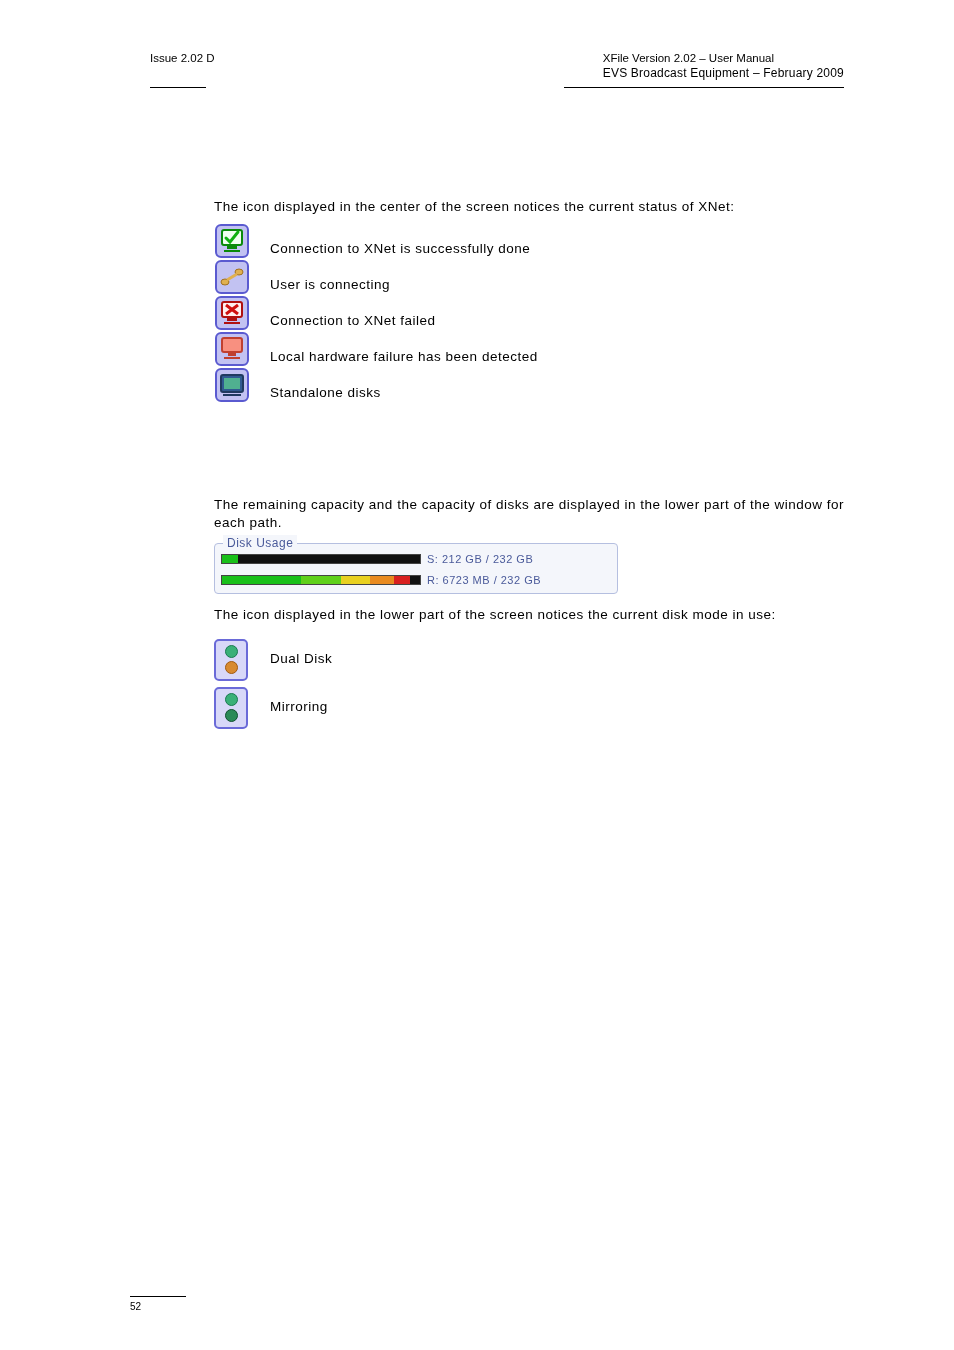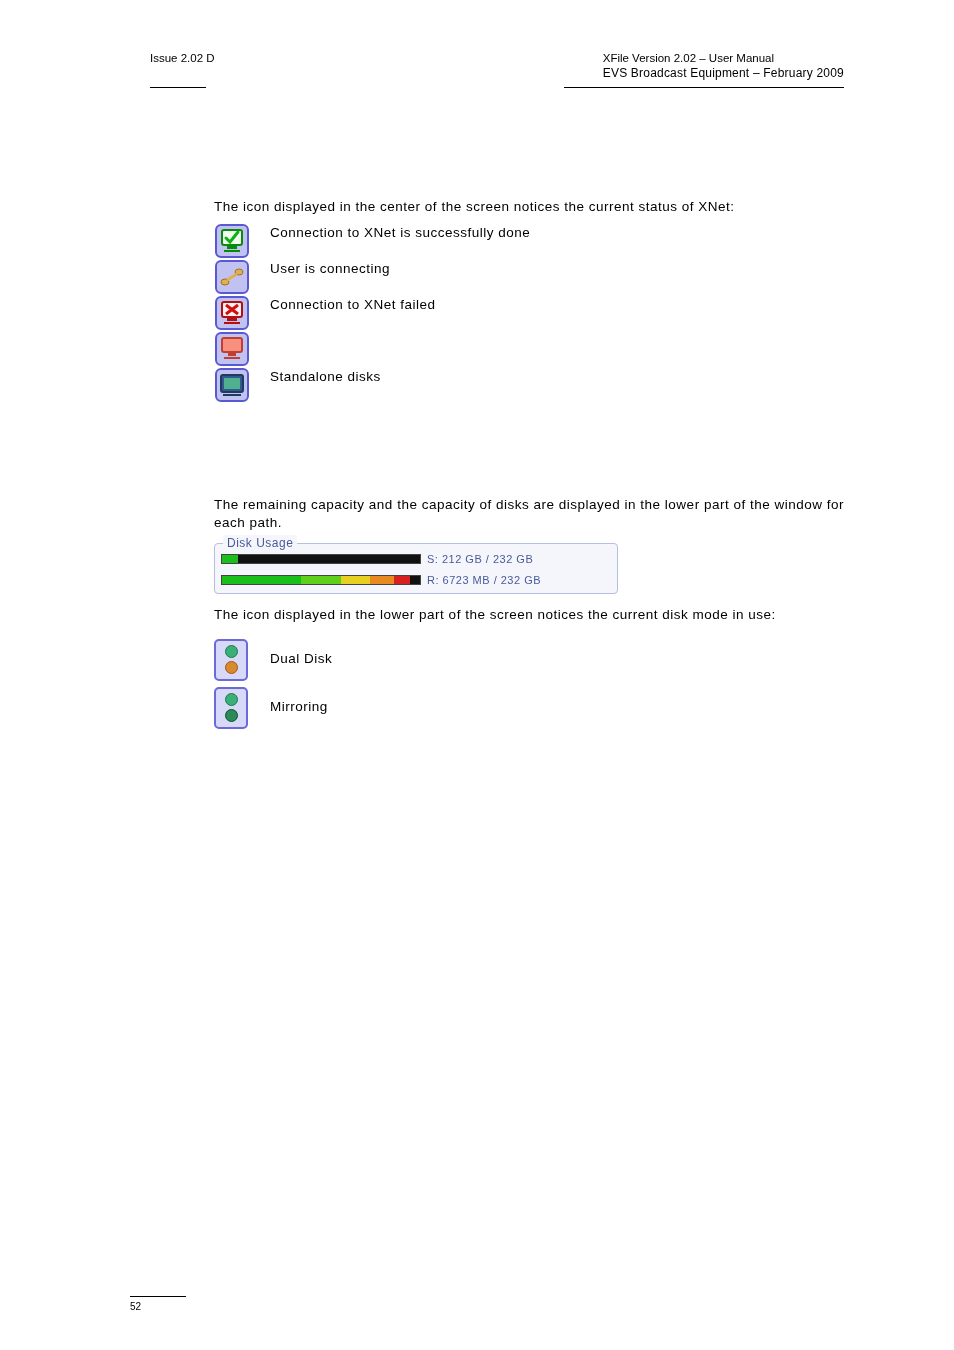--- a/index.html
+++ b/index.html
@@ -39,21 +39,21 @@
     padding-left: 64px;
     padding-top: 110px;
     font-size: 13.5px;
     letter-spacing: 0.5px;
     line-height: 1.35;
   }
   .intro { text-align: justify; margin-bottom: 8px; }
   .status-list { }
   .status-row {
     display: flex;
-    align-items: flex-start;
+    align-items: flex-end;
     gap: 20px;
     margin: 2px 0;
   }
   .icon-slot {
     width: 36px;
     height: 34px;
     flex: 0 0 36px;
     display: flex;
     align-items: center;
     justify-content: center;
@@ -206,20 +206,21 @@
 
       <div class="status-row">
         <div class="icon-slot">
           <svg width="34" height="34" viewBox="0 0 34 34">
             <rect x="1" y="1" width="32" height="32" rx="5" fill="#c2c2f2" stroke="#5a5ad0" stroke-width="2"></rect>
             <rect x="7" y="6" width="20" height="14" rx="2" fill="#f89080" stroke="#c04030" stroke-width="2"></rect>
             <rect x="13" y="21" width="8" height="3" fill="#c04030"></rect>
             <rect x="9" y="25" width="16" height="2" fill="#c04030"></rect>
           </svg>
         </div>
+        <div class="label-slot">Local hardware failure has been detected</div>
       </div>
 
       <div class="status-row">
         <div class="icon-slot">
           <svg width="34" height="34" viewBox="0 0 34 34">
             <rect x="1" y="1" width="32" height="32" rx="5" fill="#c2c2f2" stroke="#5a5ad0" stroke-width="2"></rect>
             <rect x="6" y="7" width="22" height="17" rx="2" fill="#305a90" stroke="#203a60" stroke-width="2"></rect>
             <rect x="9" y="10" width="16" height="11" fill="#50b090"></rect>
             <rect x="8" y="26" width="18" height="2" fill="#203a60"></rect>
           </svg>

